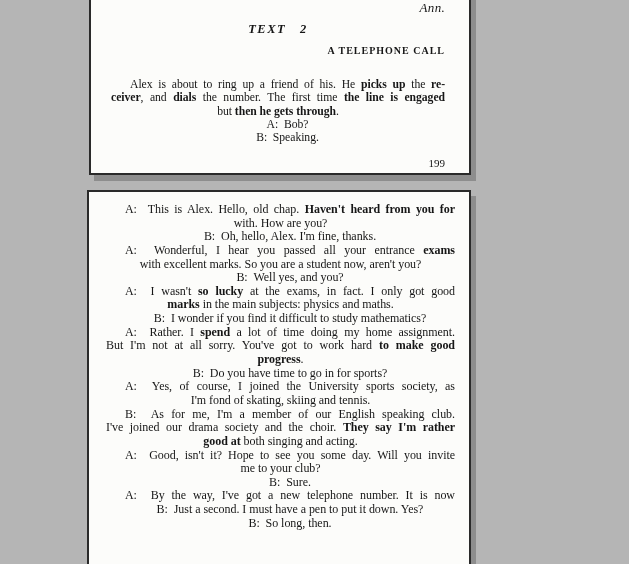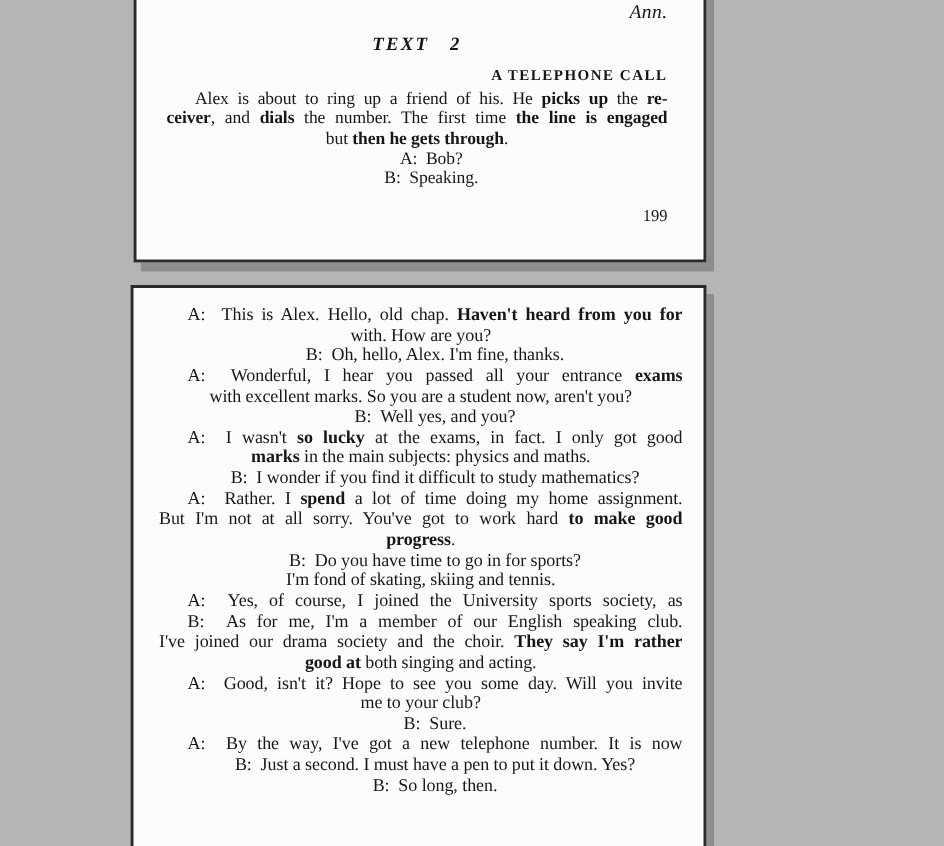--- a/index.html
+++ b/index.html
@@ -45,21 +45,21 @@
   }
   .subtitle {
     margin: 10px 0 0 0;
     text-align: right;
     font-weight: bold;
     font-size: 10px;
     line-height: 10px;
     letter-spacing: 1px;
   }
   .textblock { margin: 0; }
-  .tb1 { margin-top: 3px; font-size: 11.7px; }
+  .tb1 { margin-top: 22px; font-size: 11.7px; }
   .tb1 .line { line-height: 13.3px; height: 13.3px; }
   .tb2 { font-size: 12px; }
   .tb2 .line { line-height: 13.65px; height: 13.65px; font-family: Liberation Serif, serif; }
   .line {
     text-align: center;
     letter-spacing: -0.05px;
     overflow: hidden;
   }
   .line.fill { text-align: justify; text-align-last: justify; }
   .line.indent { text-indent: 19px; }
@@ -98,22 +98,22 @@
         <div class="line fill indent"><span>A:&nbsp;&nbsp;Wonderful, I hear you passed all your entrance </span><b>exams</b></div>
         <div class="line"><span>with excellent marks. So you are a student now, aren't you?</span></div>
         <div class="line indent"><span>B:&nbsp;&nbsp;Well yes, and you?</span></div>
         <div class="line fill indent"><span>A:&nbsp;&nbsp;I wasn't </span><b>so lucky</b><span> at the exams, in fact. I only got good</span></div>
         <div class="line"><b>marks</b><span> in the main subjects: physics and maths.</span></div>
         <div class="line indent"><span>B:&nbsp;&nbsp;I wonder if you find it difficult to study mathematics?</span></div>
         <div class="line fill indent"><span>A:&nbsp;&nbsp;Rather. I </span><b>spend</b><span> a lot of time doing my home assignment.</span></div>
         <div class="line fill"><span>But I'm not at all sorry. You've got to work hard </span><b>to make good</b></div>
         <div class="line"><b>progress</b><span>.</span></div>
         <div class="line indent"><span>B:&nbsp;&nbsp;Do you have time to go in for sports?</span></div>
+        <div class="line fill indent"><span>A:&nbsp;&nbsp;Yes, of course, I joined the University sports society, as</span></div>
         <div class="line"><span>I'm fond of skating, skiing and tennis.</span></div>
-        <div class="line fill indent"><span>A:&nbsp;&nbsp;Yes, of course, I joined the University sports society, as</span></div>
         <div class="line fill indent"><span>B:&nbsp;&nbsp;As for me, I'm a member of our English speaking club.</span></div>
         <div class="line fill"><span>I've joined our drama society and the choir. </span><b>They say I'm rather</b></div>
         <div class="line"><b>good at</b><span> both singing and acting.</span></div>
         <div class="line fill indent"><span>A:&nbsp;&nbsp;Good, isn't it? Hope to see you some day. Will you invite</span></div>
         <div class="line"><span>me to your club?</span></div>
         <div class="line indent"><span>B:&nbsp;&nbsp;Sure.</span></div>
         <div class="line fill indent"><span>A:&nbsp;&nbsp;By the way, I've got a new telephone number. It is now</span></div>
         <div class="line indent"><span>B:&nbsp;&nbsp;Just a second. I must have a pen to put it down. Yes?</span></div>
         <div class="line indent"><span>B:&nbsp;&nbsp;So long, then.</span></div>
       </div>

